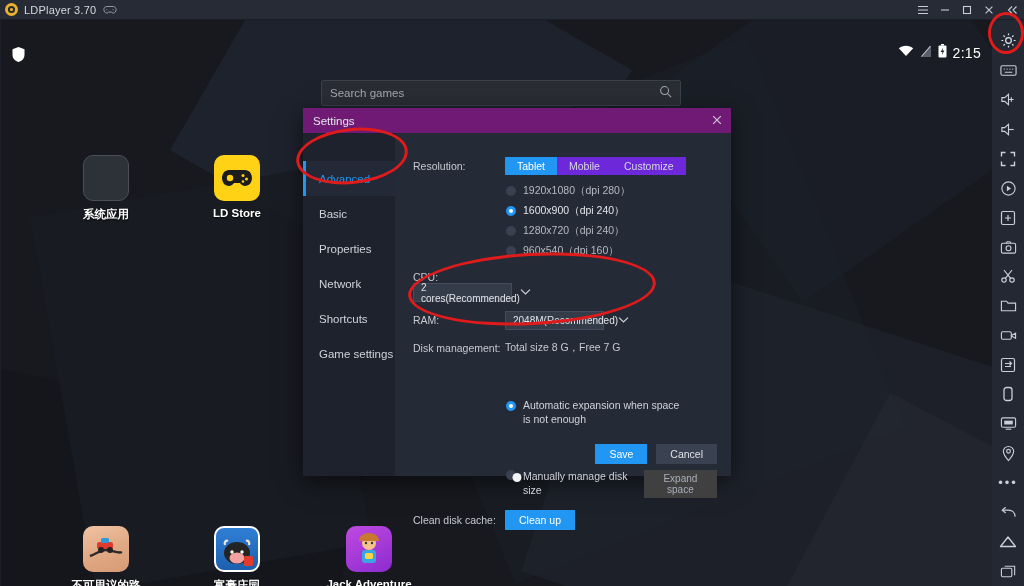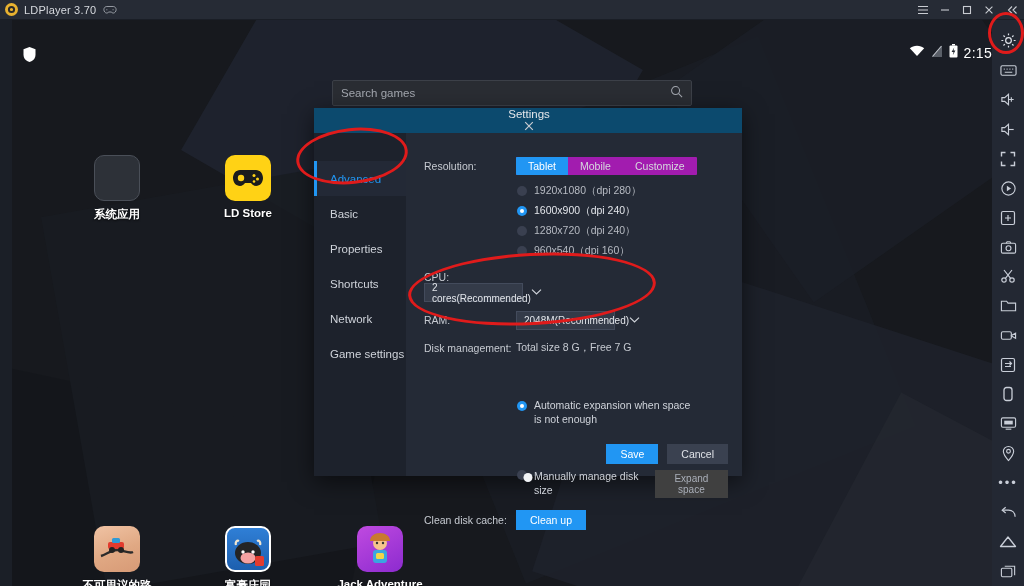--- a/index.html
+++ b/index.html
@@ -33,21 +33,21 @@
     display: flex; align-items: center;
   }
   .tb-btn {
     width: 22px; height: 20px; display: flex; align-items: center; justify-content: center;
     color: #c9ccd2;
   }
   .tb-btn:last-child { width: 24px; }
 
   
   .screen {
-    position: absolute; top: 20px; left: 12px; width: 992px; height: 566px;
+    position: absolute; top: 20px; left: 1px; width: 992px; height: 566px;
     background: #15171c;
     overflow: hidden;
   }
   .wallpaper { position: absolute; inset: 0; background: #17191e; }
   .facet { position: absolute; background: #1d2027; opacity: .85; }
   .f1 { top:-60px; left:220px; width:360px; height:300px; transform: rotate(30deg); background:#202430; }
   .f2 { top:80px; left:420px; width:420px; height:420px; transform: rotate(-22deg); background:#1a1d24; }
   .f3 { top:300px; left:560px; width:520px; height:340px; transform: rotate(18deg); background:#1e222b; }
   .f4 { top:-40px; left:700px; width:300px; height:260px; transform: rotate(-35deg); background:#1b1f27; }
   .f5 { top:380px; left:-80px; width:420px; height:320px; transform: rotate(12deg); background:#14161b; }
@@ -110,24 +110,23 @@
   .rail-spacer { flex: 1; }
   .rail-dots { letter-spacing: 2px; font-size: 13px; color:#c9ced8; }
 
   
   .dialog {
     position: absolute; top: 108px; left: 302px; width: 428px; height: 368px;
     background: #242a36;
     box-shadow: 0 6px 22px rgba(0,0,0,.55);
   }
   .dlg-header {
-    height: 25px; background: #0c4a6e;
-    display: flex; align-items: center; 
+    height: 25px; background: #701a75;
+    display: flex; align-items: center; justify-content: space-between;
     padding: 0 8px 0 10px;
-    flex-direction: column;
   }
   .dlg-title { font-size: 11.5px; color: #e3e6ea; }
   .dlg-close { color: #c9ccd2; font-size: 13px; line-height: 1; }
   .dlg-body { display: flex; height: 343px; }
   .dlg-side {
     width: 92px; background: #1d222c; padding-top: 28px;
   }
   .side-item {
     position: relative; height: 35px; padding-left: 16px;
     display: flex; align-items: center;
@@ -138,21 +137,21 @@
     content: ""; position: absolute; left: 0; top: 0; bottom: 0;
     width: 3px; background: #2196f3;
   }
   .dlg-main { flex: 1; position: relative; padding: 24px 14px 0 18px; }
 
   .row { display: flex; align-items: flex-start; margin-bottom: 9px; }
   .row-label {
     width: 92px; font-size: 10.5px; color: #c6cad1; padding-top: 3px; flex-shrink: 0;
   }
   .seg {
-    display: flex; background: #a21caf; border-radius: 1px; overflow: hidden;
+    display: flex; background: #6d28d9; border-radius: 1px; overflow: hidden;
   }
   .seg div {
     padding: 3px 12px; font-size: 10.5px; color: #d6d9de;
   }
   .seg div.on { background: #2196f3; color: #ffffff; }
 
   .radio-list { margin: 6px 0 0 93px; }
   .radio-item {
     display: flex; align-items: center; gap: 7px;
     margin-bottom: 6px; font-size: 10.5px; color: #b6bac2;
@@ -392,24 +391,24 @@
           <div class="side-item active">
             <span>Advanced</span>
           </div>
           <div class="side-item">
             <span>Basic</span>
           </div>
           <div class="side-item">
             <span>Properties</span>
           </div>
           <div class="side-item">
+            <span>Network</span>
+          </div>
+          <div class="side-item">
             <span>Shortcuts</span>
-          </div>
-          <div class="side-item">
-            <span>Network</span>
           </div>
           <div class="side-item">
             <span>Game settings</span>
           </div>
         </div>
 
         <div class="dlg-main">
 
           <div class="row">
             <div class="row-label">Resolution:</div>

